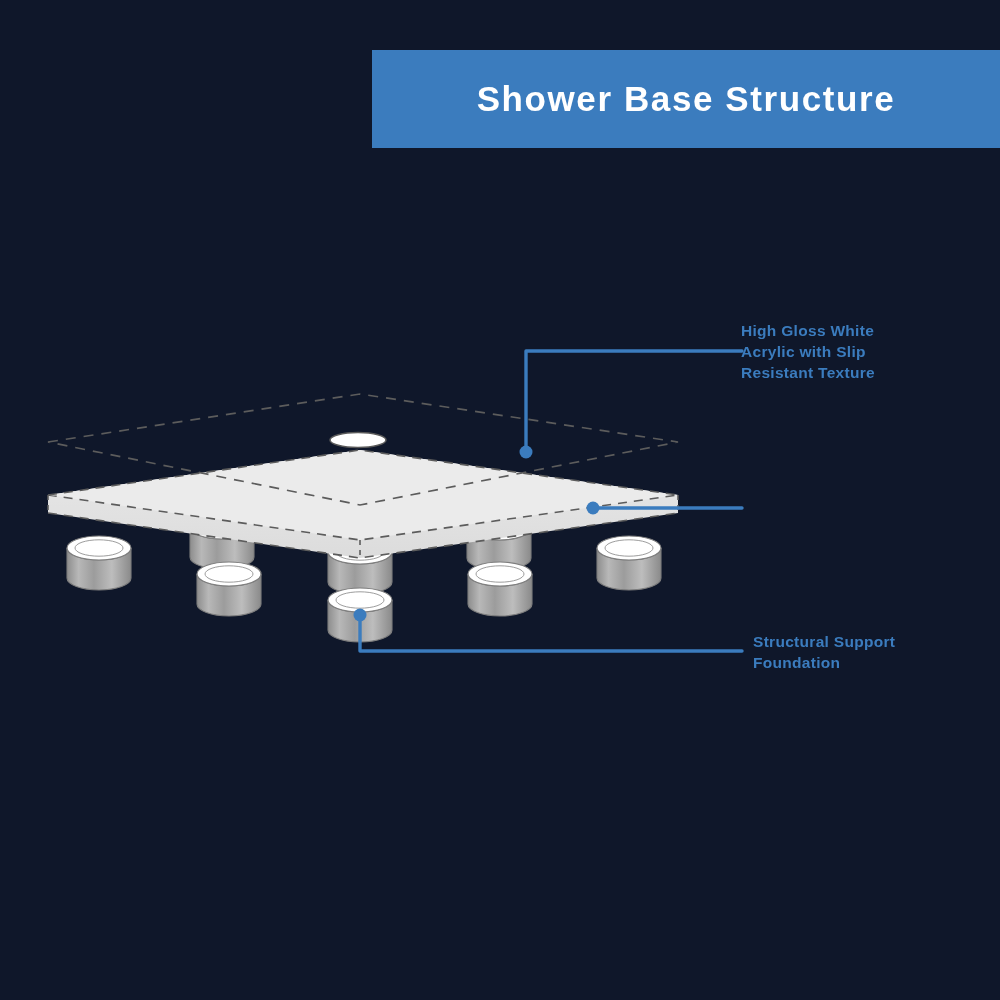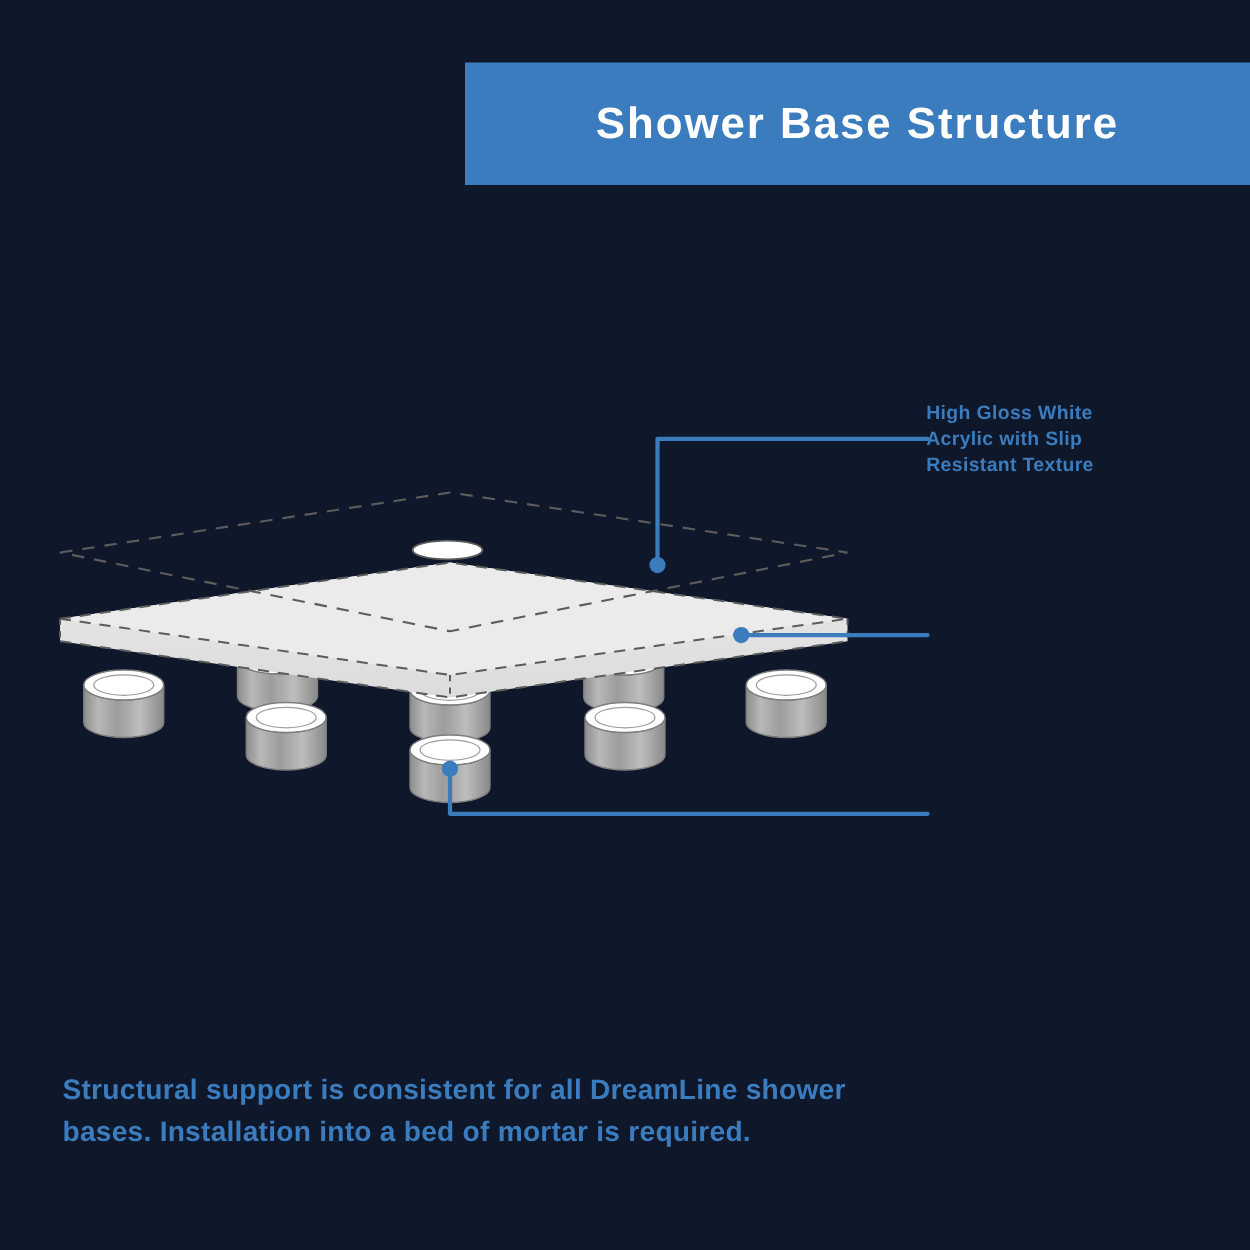--- a/index.html
+++ b/index.html
@@ -148,16 +148,17 @@
       <path d="M 360,615 L 360,651 L 742,651" fill="none" stroke="#3b7cbe" stroke-width="3.4" stroke-linecap="round" stroke-linejoin="round"></path>
       <circle cx="360" cy="615" r="6.5" fill="#3b7cbe"></circle>
     </g>
   </svg>
 
   <div class="callout-label" id="label-acrylic">High Gloss White
 Acrylic with Slip
 Resistant Texture</div>
 
 
+  <div class="callout-label" id="label-support">Structural Support
+Foundation</div>
 
-  <div id="footer-note">Structural support is consistent for all DreamLine shower bases. Installation into a bed of mortar is required.</div>
 
 </div>
 
 </body></html>

